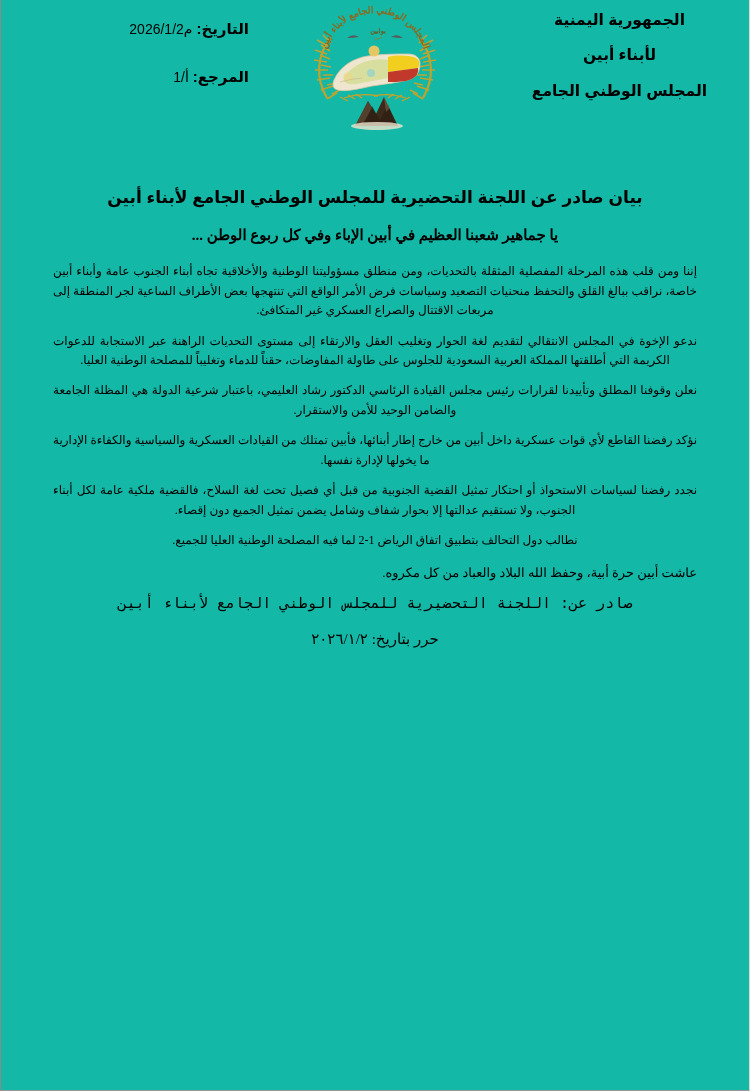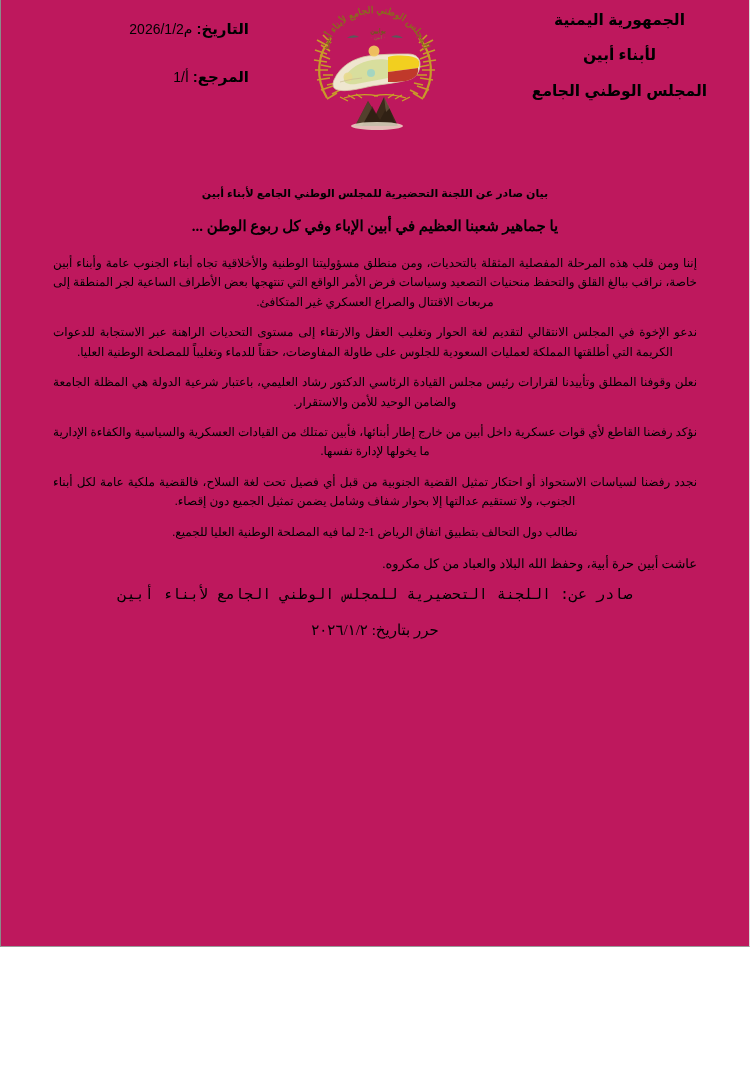--- a/index.html
+++ b/index.html
@@ -9,22 +9,22 @@
     background: #ffffff;
   }
   body {
     font-family: "Liberation Serif", "DejaVu Serif", serif;
     color: #000000;
   }
 
   .page {
     position: relative;
     width: 750px;
-    height: 947px;
-    background: #be185d;
+    height: 1091px;
+    background: #14b8a6;
     box-sizing: border-box;
     border-left: 1px solid #8a8a8a;
     border-right: 1px solid #d9d9d9;
     border-bottom: 1px solid #9a9a9a;
     overflow: hidden;
   }
 
   
   .letterhead {
     position: relative;
@@ -92,21 +92,21 @@
   
   .doc-body {
     padding: 0 52px 0 52px;
     direction: rtl;
   }
 
   .statement-title {
     text-align: center;
     font-family: "Liberation Sans", "DejaVu Sans", sans-serif;
     font-weight: bold;
-    font-size: 11px;
+    font-size: 17px;
     line-height: 1.4;
     margin: 36px 0 14px 0;
     color: #000;
   }
 
   .salutation {
     text-align: center;
     font-size: 15px;
     line-height: 1.5;
     margin: 0 0 16px 0;
@@ -230,21 +230,21 @@
     </div>
   </div>
 
   <div class="doc-body">
 
     <div class="statement-title">بيان صادر عن اللجنة التحضيرية للمجلس الوطني الجامع لأبناء أبين</div>
 
     <div class="salutation">يا جماهير شعبنا العظيم في أبين الإباء وفي كل ربوع الوطن ...</div>
 
     <p class="para">إننا ومن قلب هذه المرحلة المفصلية المثقلة بالتحديات، ومن منطلق مسؤوليتنا الوطنية والأخلاقية تجاه أبناء الجنوب عامة وأبناء أبين خاصة، نراقب ببالغ القلق والتحفظ منحنيات التصعيد وسياسات فرض الأمر الواقع التي تنتهجها بعض الأطراف الساعية لجر المنطقة إلى مربعات الاقتتال والصراع العسكري غير المتكافئ.</p>
-    <p class="para">ندعو الإخوة في المجلس الانتقالي لتقديم لغة الحوار وتغليب العقل والارتقاء إلى مستوى التحديات الراهنة عبر الاستجابة للدعوات الكريمة التي أطلقتها المملكة لعمليات السعودية للجلوس على طاولة المفاوضات، حقناً للدماء وتغليباً للمصلحة الوطنية العليا.</p>
+    <p class="para">ندعو الإخوة في المجلس الانتقالي لتقديم لغة الحوار وتغليب العقل والارتقاء إلى مستوى التحديات الراهنة عبر الاستجابة للدعوات الكريمة التي أطلقتها المملكة العربية السعودية للجلوس على طاولة المفاوضات، حقناً للدماء وتغليباً للمصلحة الوطنية العليا.</p>
     <p class="para">نعلن وقوفنا المطلق وتأييدنا لقرارات رئيس مجلس القيادة الرئاسي الدكتور رشاد العليمي، باعتبار شرعية الدولة هي المظلة الجامعة والضامن الوحيد للأمن والاستقرار.</p>
     <p class="para">نؤكد رفضنا القاطع لأي قوات عسكرية داخل أبين من خارج إطار أبنائها، فأبين تمتلك من القيادات العسكرية والسياسية والكفاءة الإدارية ما يخولها لإدارة نفسها.</p>
     <p class="para">نجدد رفضنا لسياسات الاستحواذ أو احتكار تمثيل القضية الجنوبية من قبل أي فصيل تحت لغة السلاح، فالقضية ملكية عامة لكل أبناء الجنوب، ولا تستقيم عدالتها إلا بحوار شفاف وشامل يضمن تمثيل الجميع دون إقصاء.</p>
     <p class="para">نطالب دول التحالف بتطبيق اتفاق الرياض 1-2 لما فيه المصلحة الوطنية العليا للجميع.</p>
 
     <p class="closing">عاشت أبين حرة أبية، وحفظ الله البلاد والعباد من كل مكروه.</p>
     <p class="signature">صادر عن: اللجنة التحضيرية للمجلس الوطني الجامع لأبناء أبين</p>
     <p class="dateline">حرر بتاريخ: ٢٠٢٦/١/٢</p>
   </div>
 

